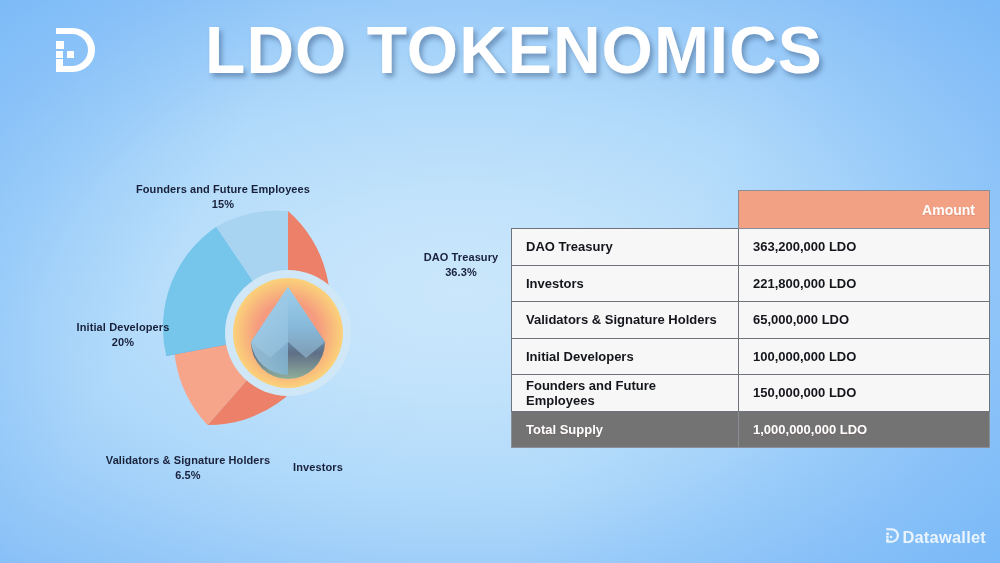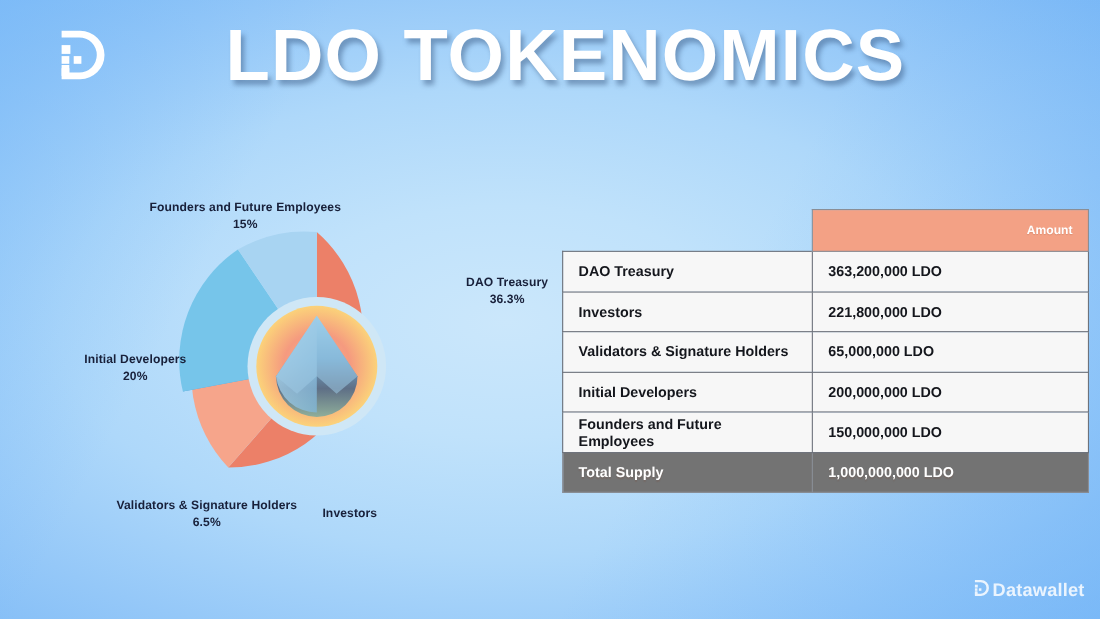--- a/index.html
+++ b/index.html
@@ -91,21 +91,21 @@
     left: 483px; top: 190px;
     width: 478px;
   }
   table { border-collapse: collapse; width: 100%; table-layout: fixed; }
   col.c-name   { width: 227px; }
   col.c-amount { width: 251px; }
 
   thead th {
     height: 38px;
     padding: 0 14px;
-    font-size: 11px;
+    font-size: 14px;
     font-weight: bold;
   }
   th.head-blank {
     background: transparent;
     border: none;
   }
   th.head-amount {
     background: #f3a185;
     color: #ffffff;
     text-align: right;
@@ -248,21 +248,21 @@
       <tr>
         <td>Investors</td>
         <td class="amount">221,800,000 LDO</td>
       </tr>
       <tr>
         <td>Validators &amp; Signature Holders</td>
         <td class="amount">65,000,000 LDO</td>
       </tr>
       <tr>
         <td>Initial Developers</td>
-        <td class="amount">200,000,000 LDO</td>
+        <td class="amount">100,000,000 LDO</td>
       </tr>
       <tr>
         <td>Founders and Future Employees</td>
         <td class="amount">150,000,000 LDO</td>
       </tr>
       <tr class="total-row">
         <td>Total Supply</td>
         <td class="amount">1,000,000,000 LDO</td>
       </tr>
     </tbody>

